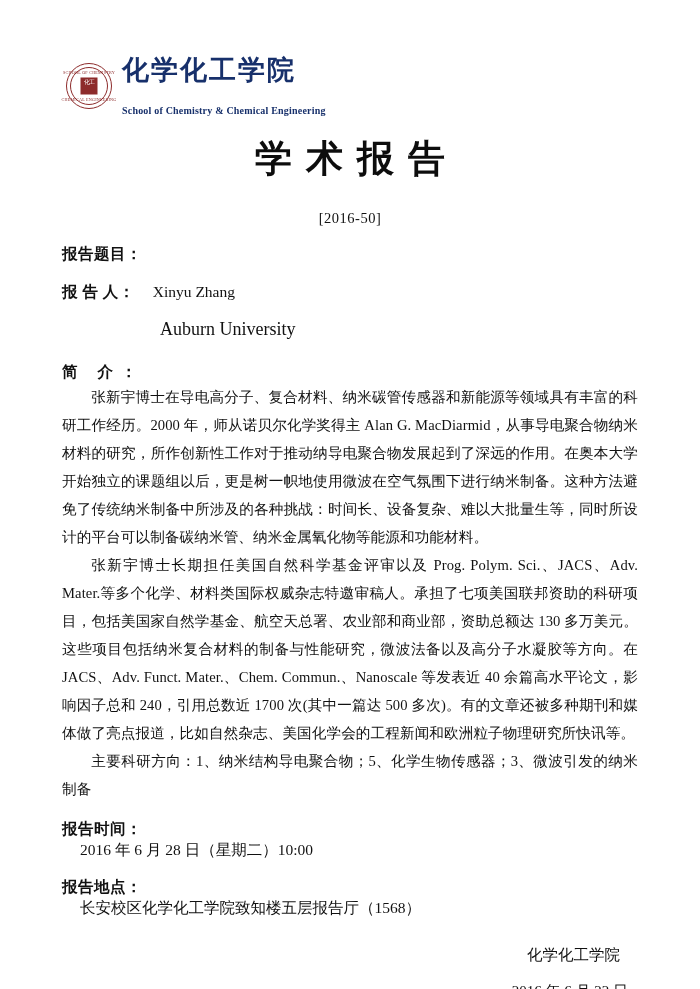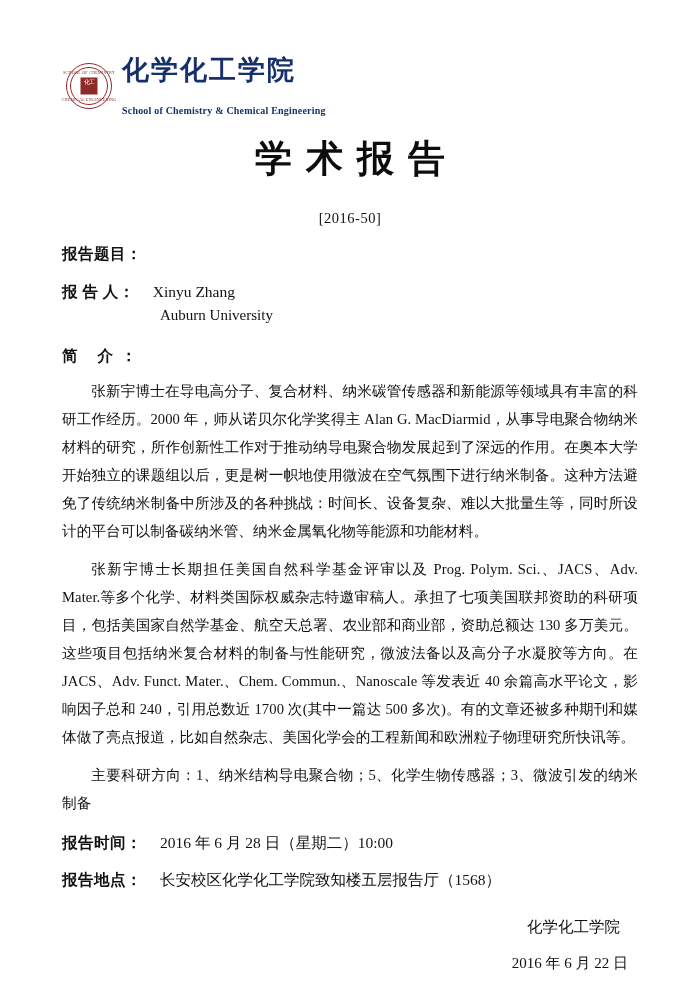--- a/index.html
+++ b/index.html
@@ -132,49 +132,49 @@
     letter-spacing: 0.5px;
   }
   .field-value {
     flex: 1 1 auto;
     padding-left: 4px;
   }
   .field-value.indent {
     padding-left: 18px;
   }
   .subline {
-    margin-top: 4px;
+    margin-top: 16px;
     padding-left: 98px;
-    font-size: 15px;
+    font-size: 18px;
   }
 
   .section-label {
     font-weight: 700;
     font-size: 15.5px;
     margin-top: 22px;
     letter-spacing: 8px;
   }
 
   
   .para {
     font-size: 14.6px;
     line-height: 1.92;
     text-align: justify;
     text-indent: 2em;
-    margin-top: 10px;
     letter-spacing: 0.1px;
   }
   .para:first-of-type { margin-top: 14px; }
 
   
   .footer-row {
     display: flex;
     align-items: baseline;
     margin-top: 16px;
     font-size: 15.5px;
+    flex-direction: column;
   }
   .footer-row .field-label { letter-spacing: 0.5px; }
   .signature {
     text-align: right;
     font-size: 15.5px;
     margin-top: 26px;
     padding-right: 18px;
   }
   .sign-date {
     text-align: right;

